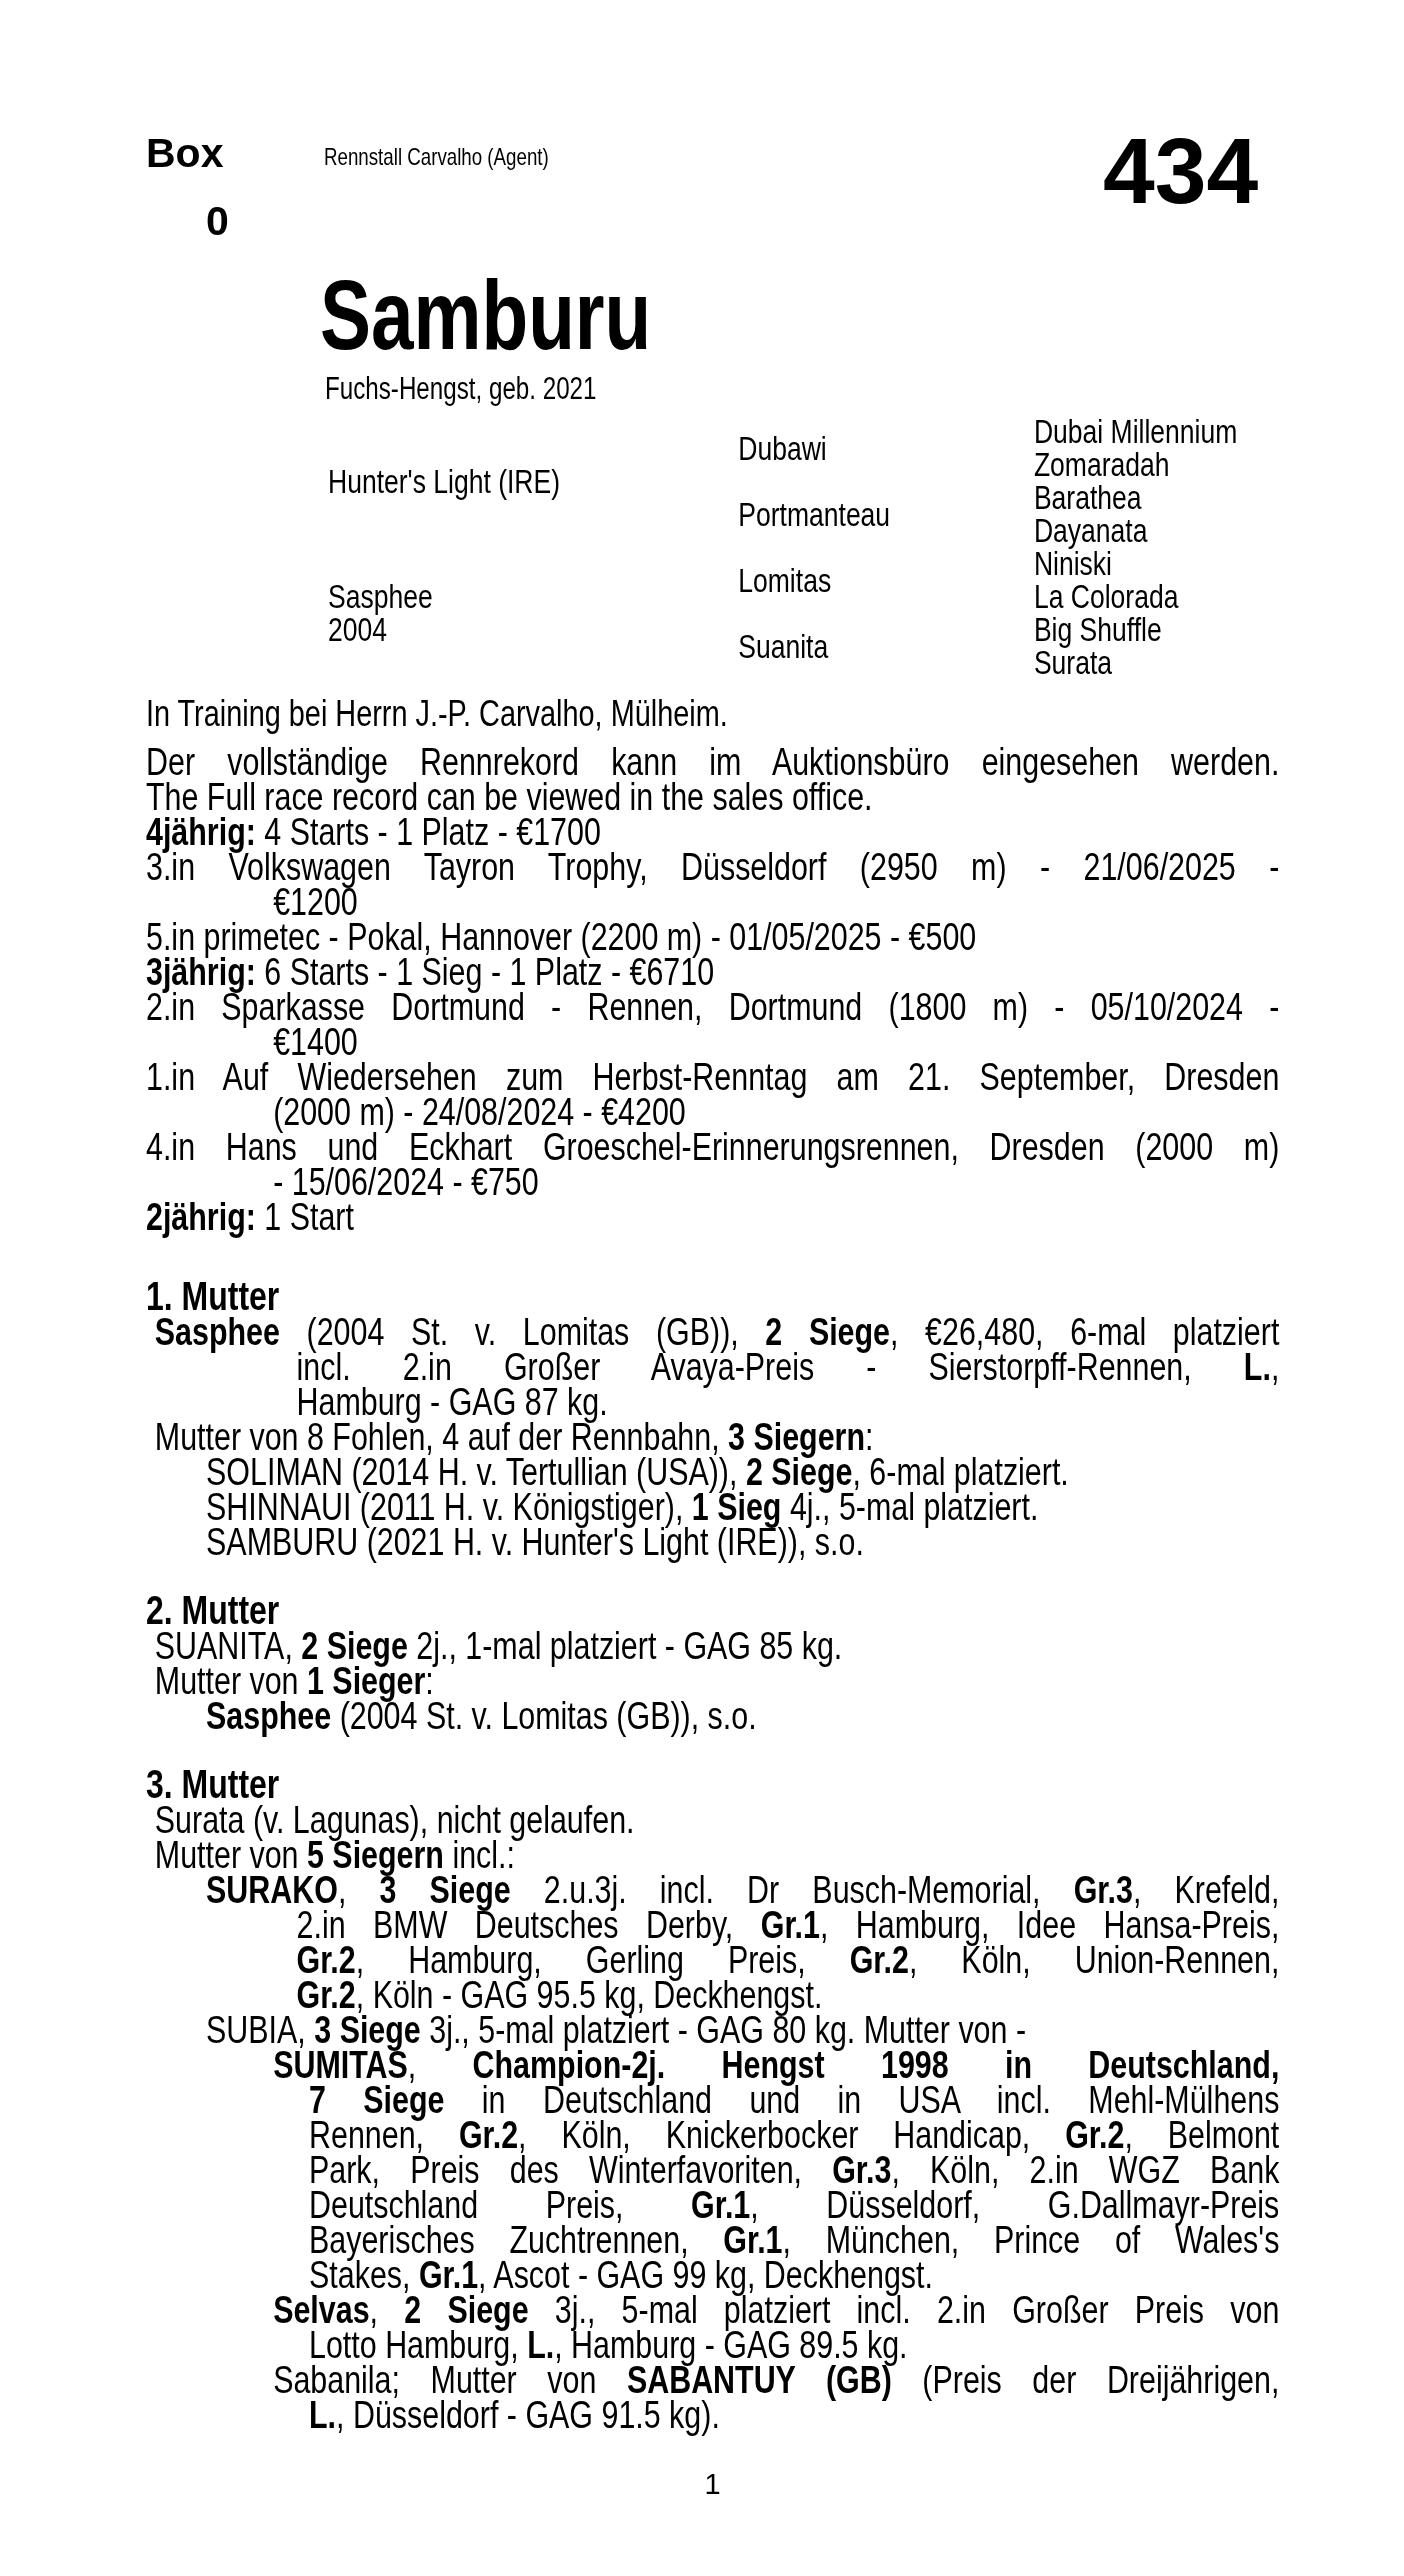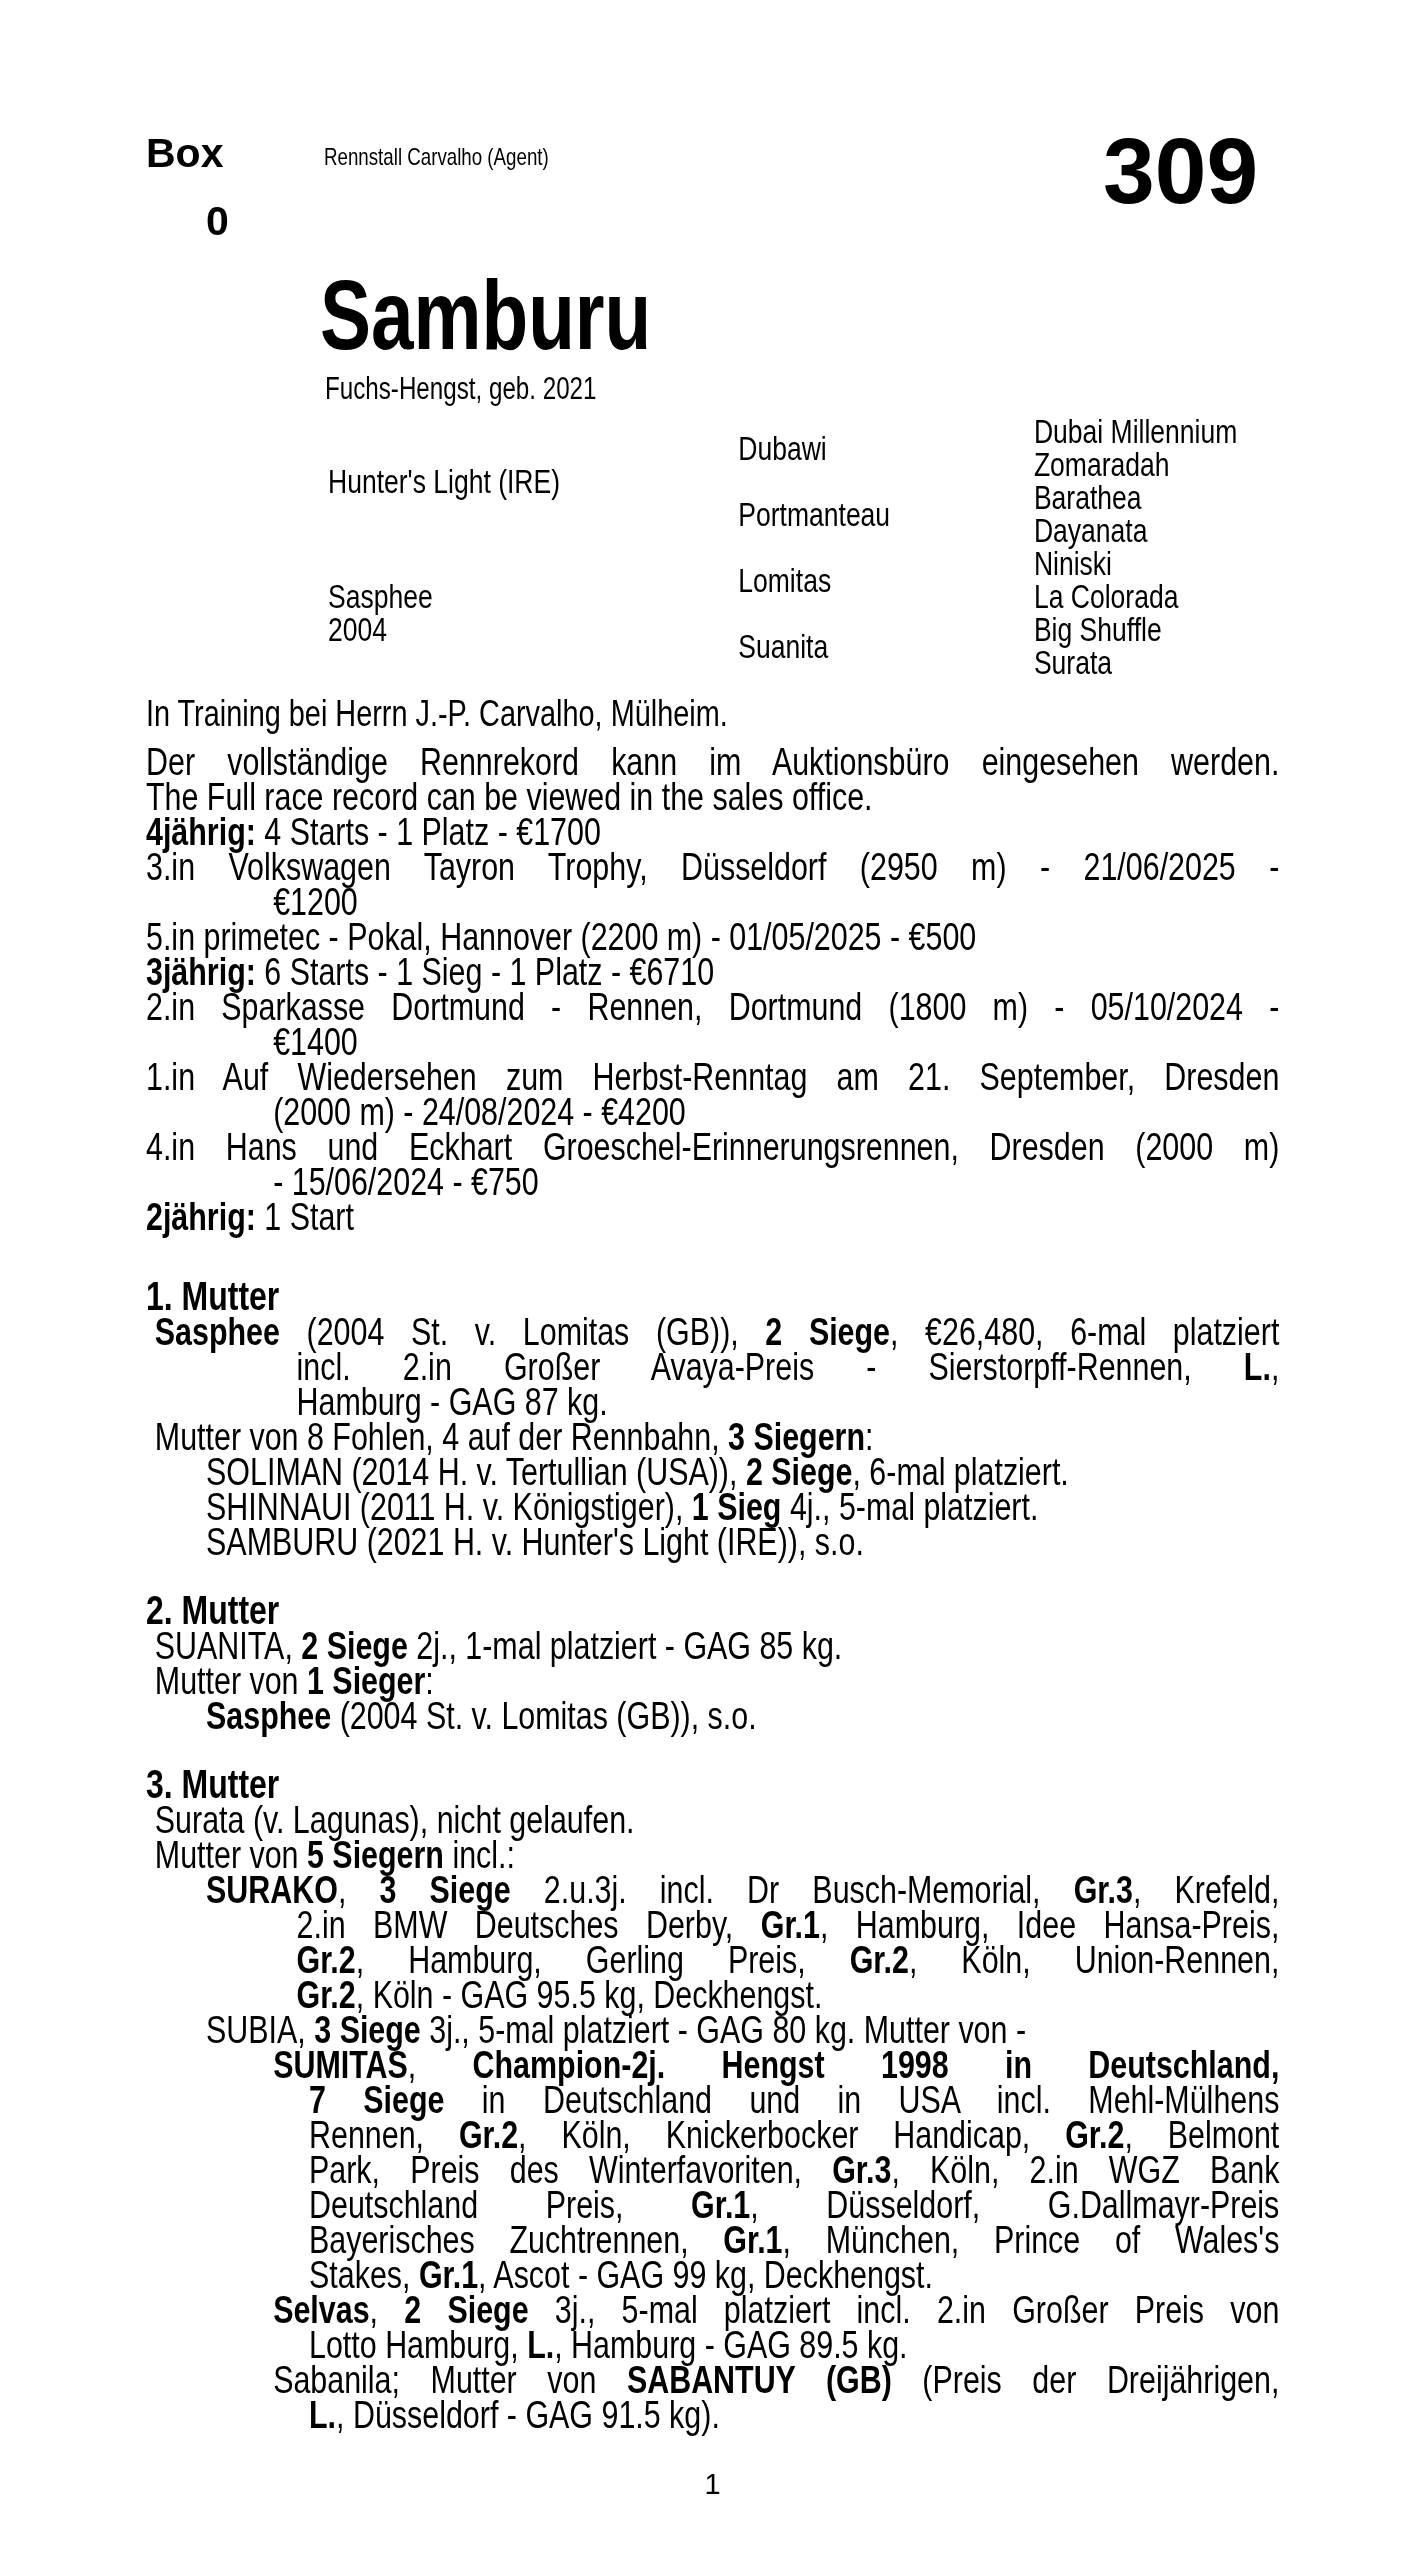--- a/index.html
+++ b/index.html
@@ -47,21 +47,21 @@
 
   #page-footer { position: absolute; left: 146px; top: 2468px; width: 1133px; text-align: center; font-size: 29px; }
 </style>
 </head>
 <body>
 
 <div id="page">
   <div id="box-label">Box</div>
   <div id="box-number">0</div>
   <div id="consignor" class="cond">Rennstall Carvalho (Agent)</div>
-  <div id="lot-number">309</div>
+  <div id="lot-number">434</div>
   <div id="horse-name" class="cond">Samburu</div>
   <div id="horse-desc" class="cond">Fuchs-Hengst, geb. 2021</div>
 
   <div id="pedigree" class="cond">
       <div class="cell" style="grid-area: 1 / 1 / span 4;">
         <div>Hunter's Light (IRE)</div>
       </div>
       <div class="cell" style="grid-area: 5 / 1 / span 4;">
         <div>Sasphee</div>
         <div>2004</div>

